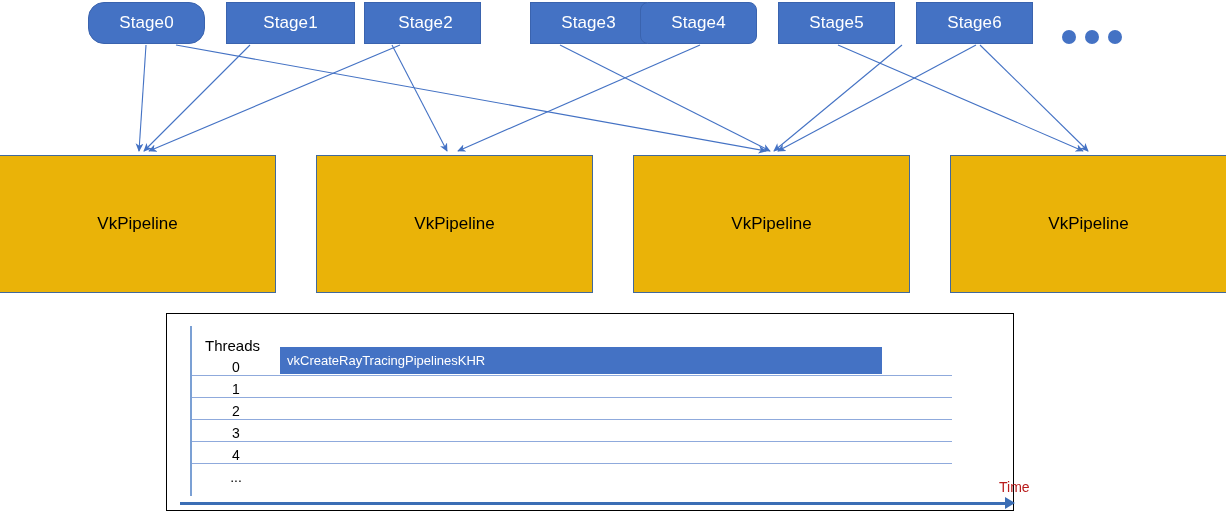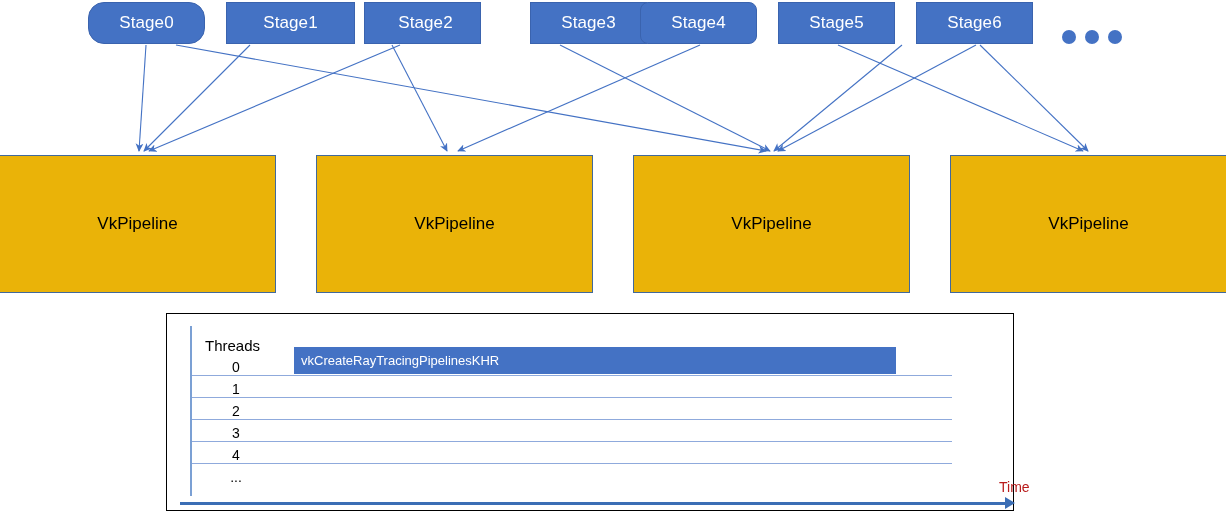--- a/index.html
+++ b/index.html
@@ -131,21 +131,21 @@
   }
   #time-label {
     position: absolute;
     left: 832px;
     top: 165px;
     font-size: 14px;
     color: #b91c1c;
   }
   #task-bar {
     position: absolute;
-    left: 127px;
+    left: 113px;
     top: 33px;
     width: 602px;
     height: 27px;
     background: #4472C4;
     color: #FFFFFF;
     font-size: 13px;
     display: flex;
     align-items: center;
     padding-left: 7px;
     box-sizing: border-box;

